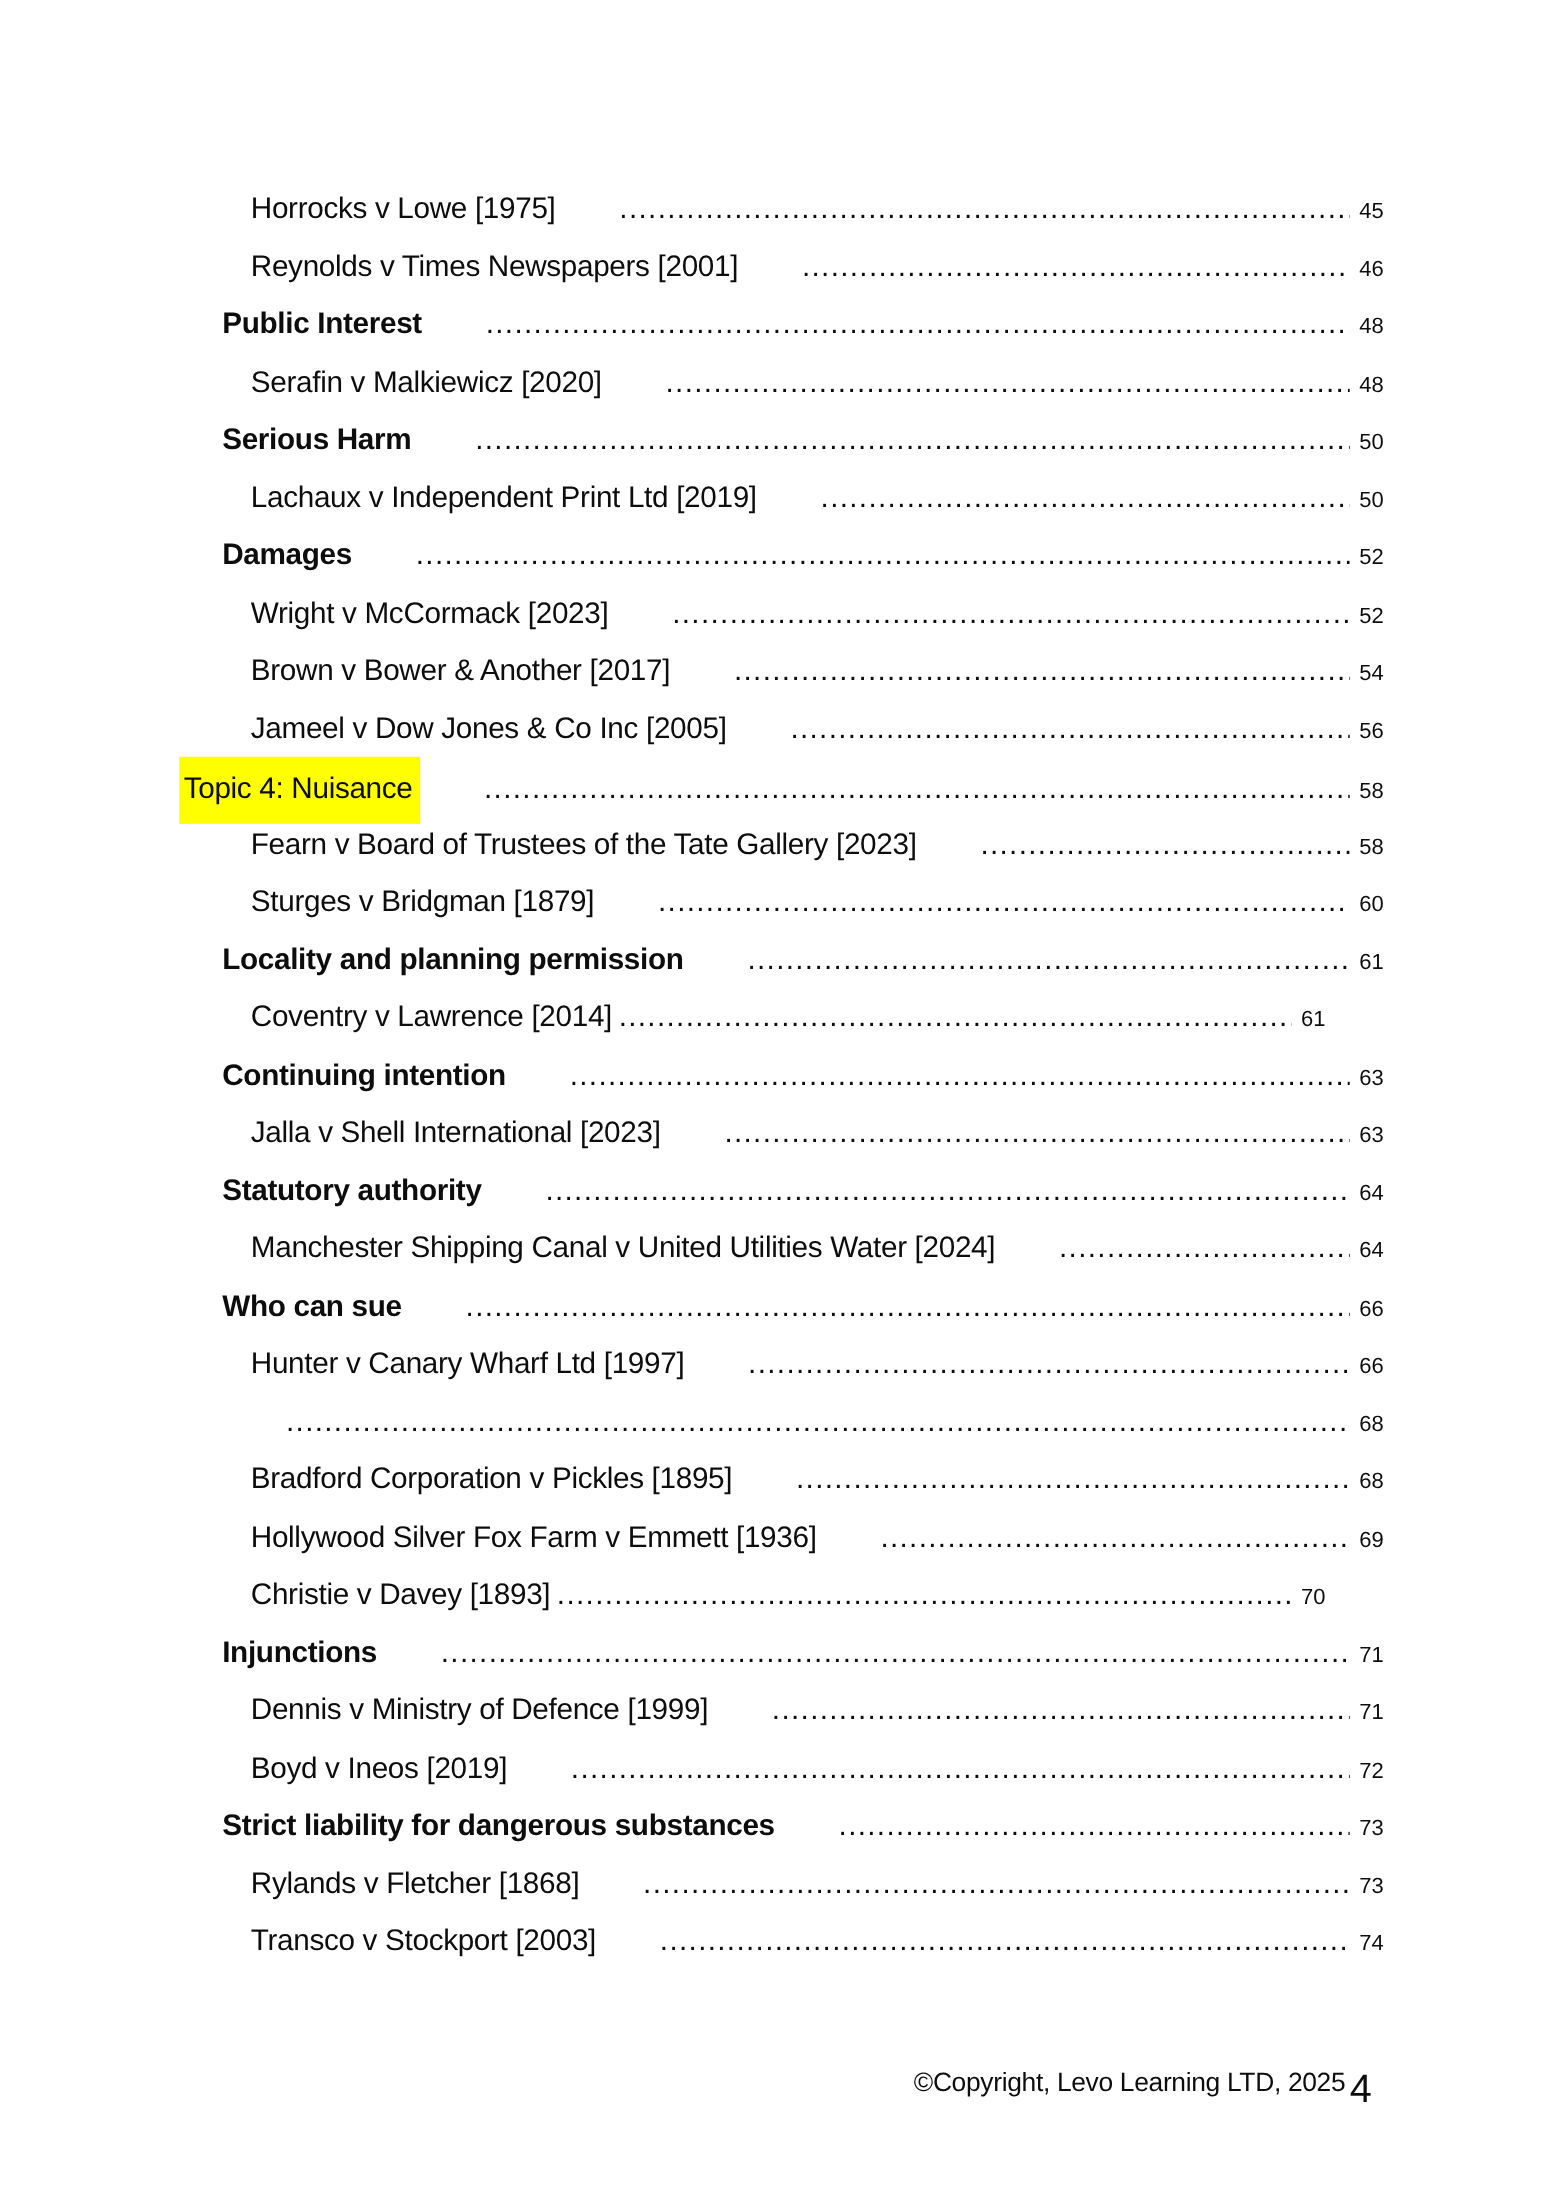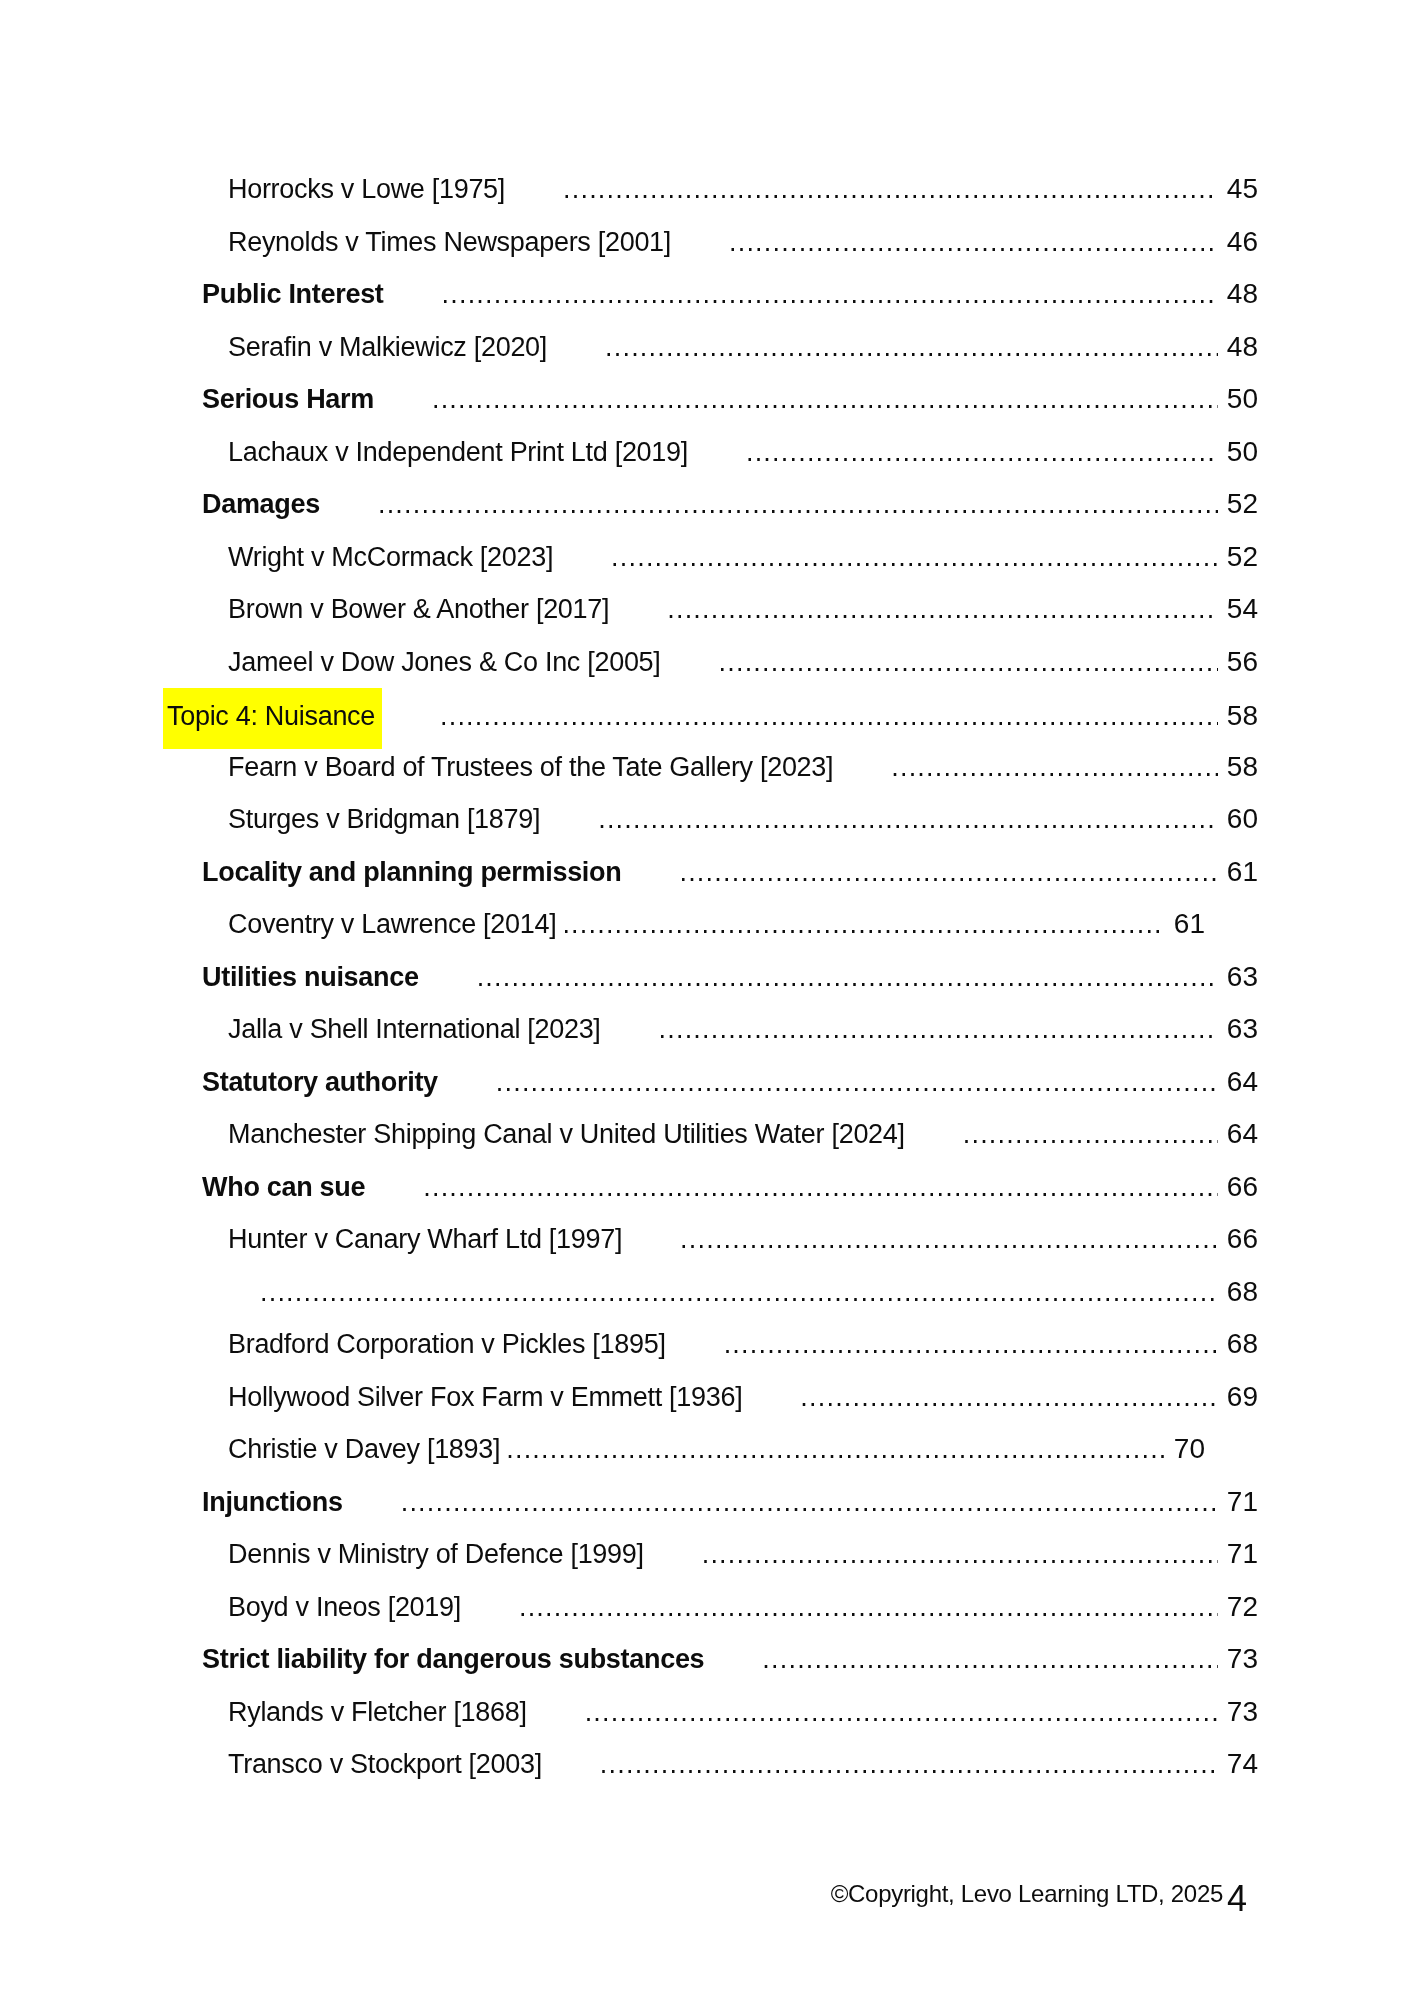--- a/index.html
+++ b/index.html
@@ -51,21 +51,21 @@
     letter-spacing: 1.2px;
     font-size: 27px;
     color: #0d0d0d;
     min-width: 0;
   }
   .toc-page-num {
     flex: 0 0 auto;
     margin-left: 9px;
     font-weight: normal;
     letter-spacing: 0;
-    font-size: 28px;
+    font-size: 20px;
   }
   .footer-copyright {
     position: absolute;
     left: 163px;
     width: 1060px;
     top: 1880px;
     text-align: right;
     font-size: 24px;
     letter-spacing: -0.3px;
   }
@@ -166,21 +166,21 @@
         <span class="leader">................................................................................................................................................................................................................................................................................................................................................................................................................</span>
         <span class="toc-page-num">61</span>
       </div>
       <div class="toc-row level-case tight">
         <span class="toc-label">Coventry v Lawrence [2014]</span>
         <span class="gap-tight"></span>
         <span class="leader">................................................................................................................................................................................................................................................................................................................................................................................................................</span>
         <span class="toc-page-num">61</span>
       </div>
       <div class="toc-row level-section">
-        <span class="toc-label">Utilities nuisance</span>
+        <span class="toc-label">Continuing intention</span>
         <span class="gap-normal"></span>
         <span class="leader">................................................................................................................................................................................................................................................................................................................................................................................................................</span>
         <span class="toc-page-num">63</span>
       </div>
       <div class="toc-row level-case">
         <span class="toc-label">Jalla v Shell International [2023]</span>
         <span class="gap-normal"></span>
         <span class="leader">................................................................................................................................................................................................................................................................................................................................................................................................................</span>
         <span class="toc-page-num">63</span>
       </div>

